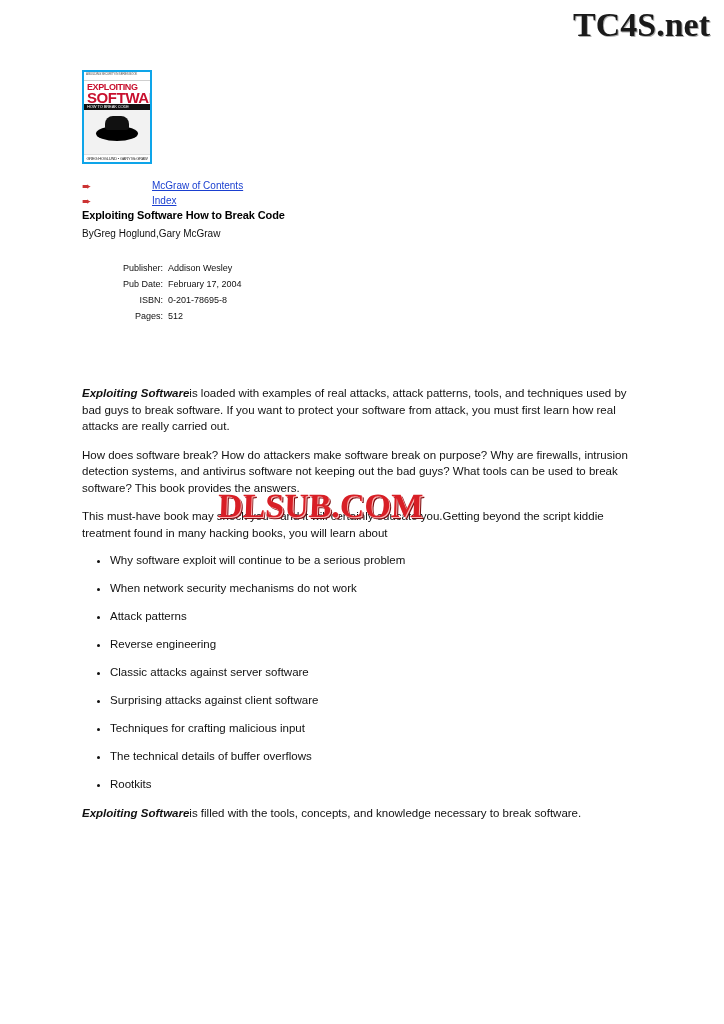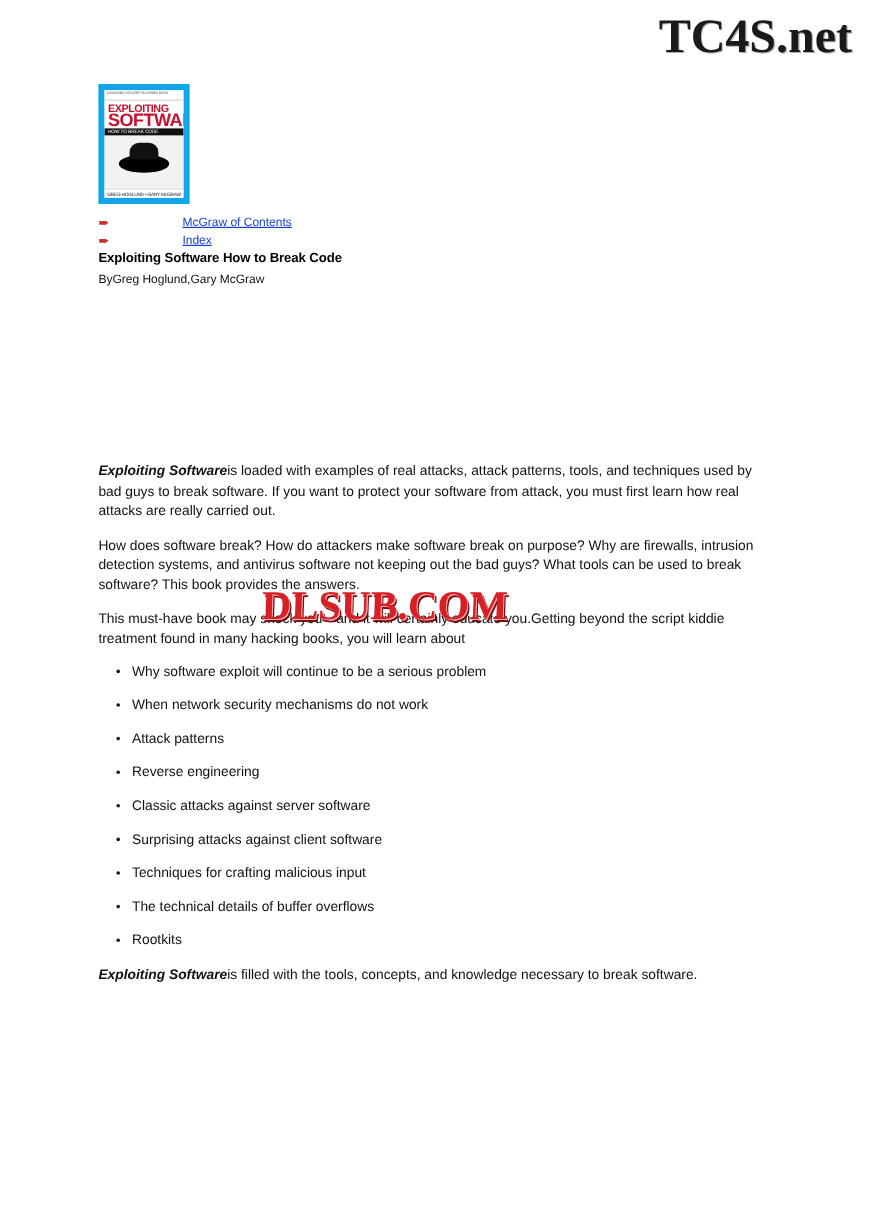--- a/index.html
+++ b/index.html
@@ -21,34 +21,34 @@
     height: 1024px;
   }
 
   
   .site-watermark {
     position: absolute;
     top: 6px;
     right: 14px;
     font-family: "Liberation Serif", serif;
     font-weight: bold;
-    font-size: 40px;
+    font-size: 34px;
     color: #1a1a1a;
     letter-spacing: 0px;
     text-shadow: 1px 1px 0 #b0b0b0;
   }
 
   
   .cover {
     position: absolute;
     left: 82px;
     top: 70px;
     width: 66px;
     height: 90px;
-    border: 5px solid #0ea5e9;
+    border: 2px solid #0ea5e9;
     background: #efefef;
     overflow: hidden;
   }
   .cover-top {
     height: 9px;
     background: #ffffff;
     border-bottom: 1px solid #cfcfcf;
     font-size: 3px;
     color: #555;
     padding: 1px 2px 0 2px;
@@ -269,20 +269,38 @@
       <span class="link-bullet">➨</span>
       <span class="link-spacer"></span>
       <span class="doc-link">Index</span>
     </div>
   </div>
 
   <div class="book-title">Exploiting Software How to Break Code</div>
 
   <div class="byline"><span>By</span><span>Greg Hoglund,Gary McGraw</span></div>
 
+  <div class="meta">
+    <div class="meta-row">
+      <span class="meta-label">Publisher:</span>
+      <span class="meta-value">Addison Wesley</span>
+    </div>
+    <div class="meta-row">
+      <span class="meta-label">Pub Date:</span>
+      <span class="meta-value">February 17, 2004</span>
+    </div>
+    <div class="meta-row">
+      <span class="meta-label">ISBN:</span>
+      <span class="meta-value">0-201-78695-8</span>
+    </div>
+    <div class="meta-row">
+      <span class="meta-label">Pages:</span>
+      <span class="meta-value">512</span>
+    </div>
+  </div>
 
   <div class="body-copy">
     <p><span class="b-em">Exploiting Software</span><span>is loaded with examples of real attacks, attack patterns, tools, and techniques used by bad guys to break software. If you want to protect your software from attack, you must first learn how real attacks are really carried out.</span></p>
     <p>How does software break? How do attackers make software break on purpose? Why are firewalls, intrusion detection systems, and antivirus software not keeping out the bad guys? What tools can be used to break software? This book provides the answers.</p>
     <p>This must-have book may shock you—and it will certainly educate you.Getting beyond the script kiddie treatment found in many hacking books, you will learn about</p>
 
     <ul class="bullets">
       <li>Why software exploit will continue to be a serious problem</li>
       <li>When network security mechanisms do not work</li>
       <li>Attack patterns</li>

